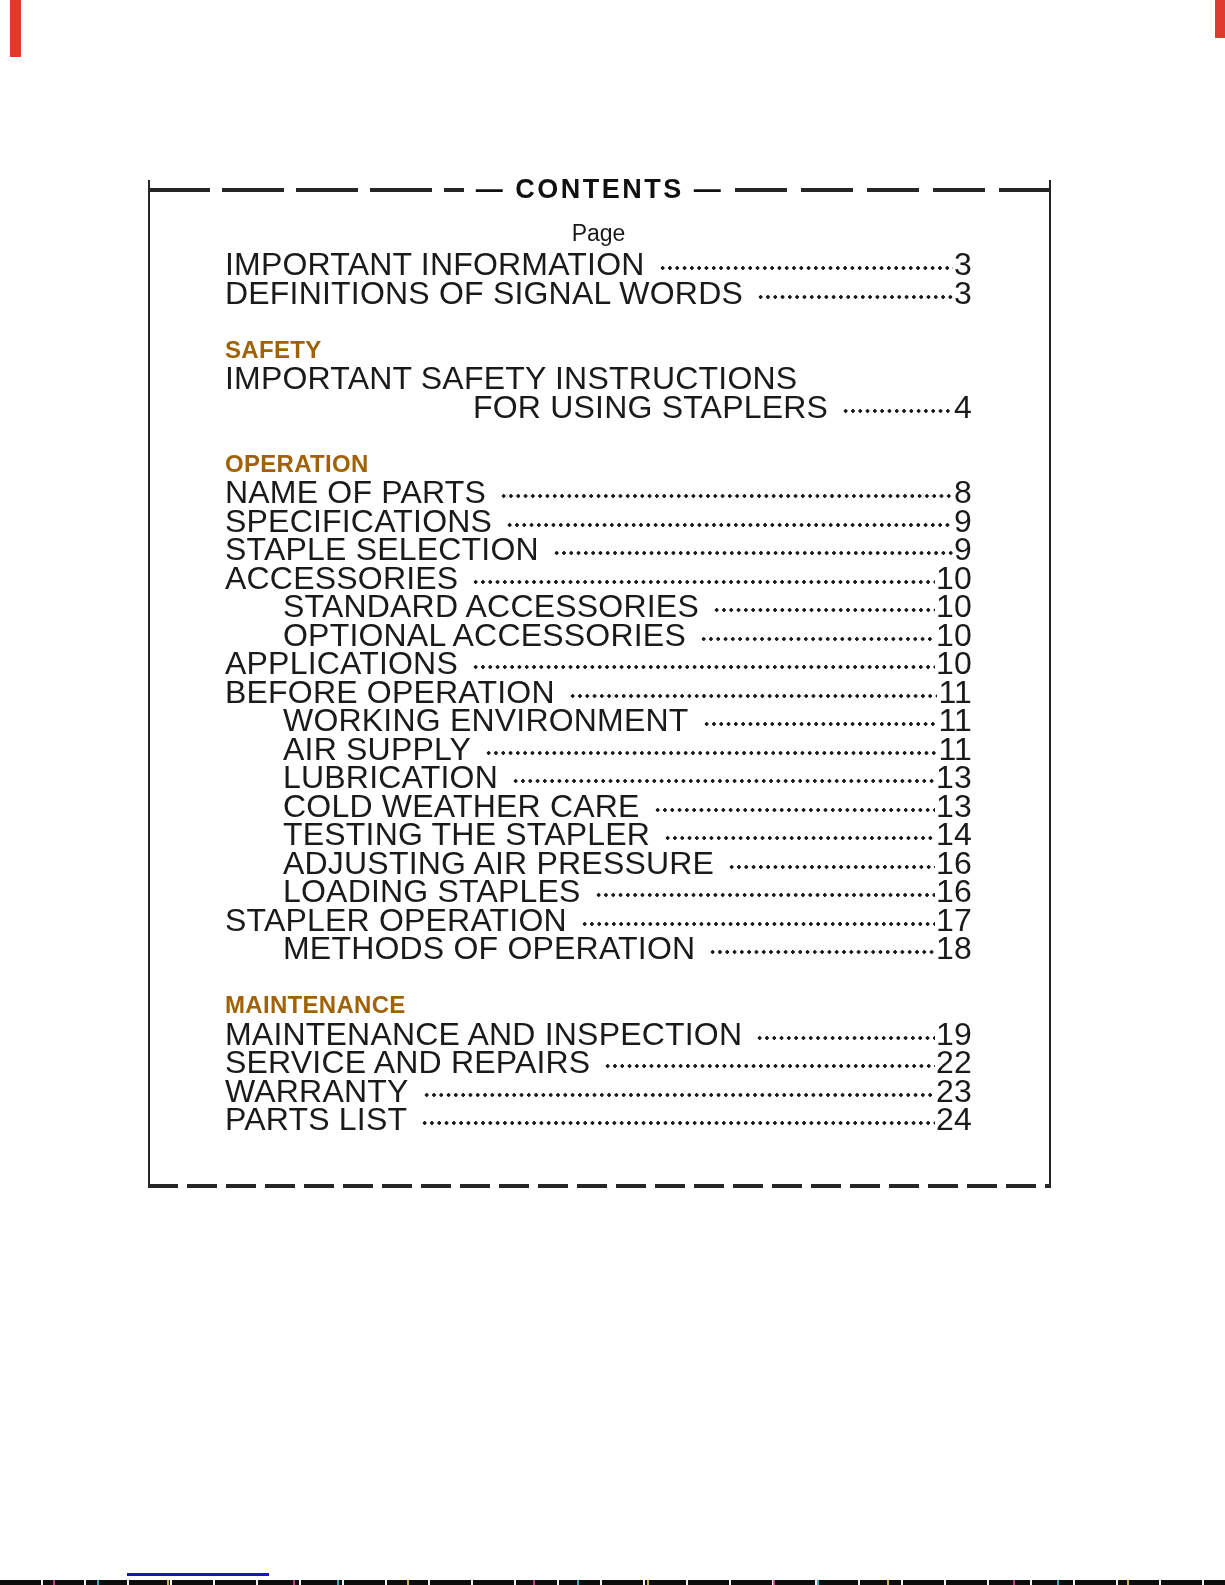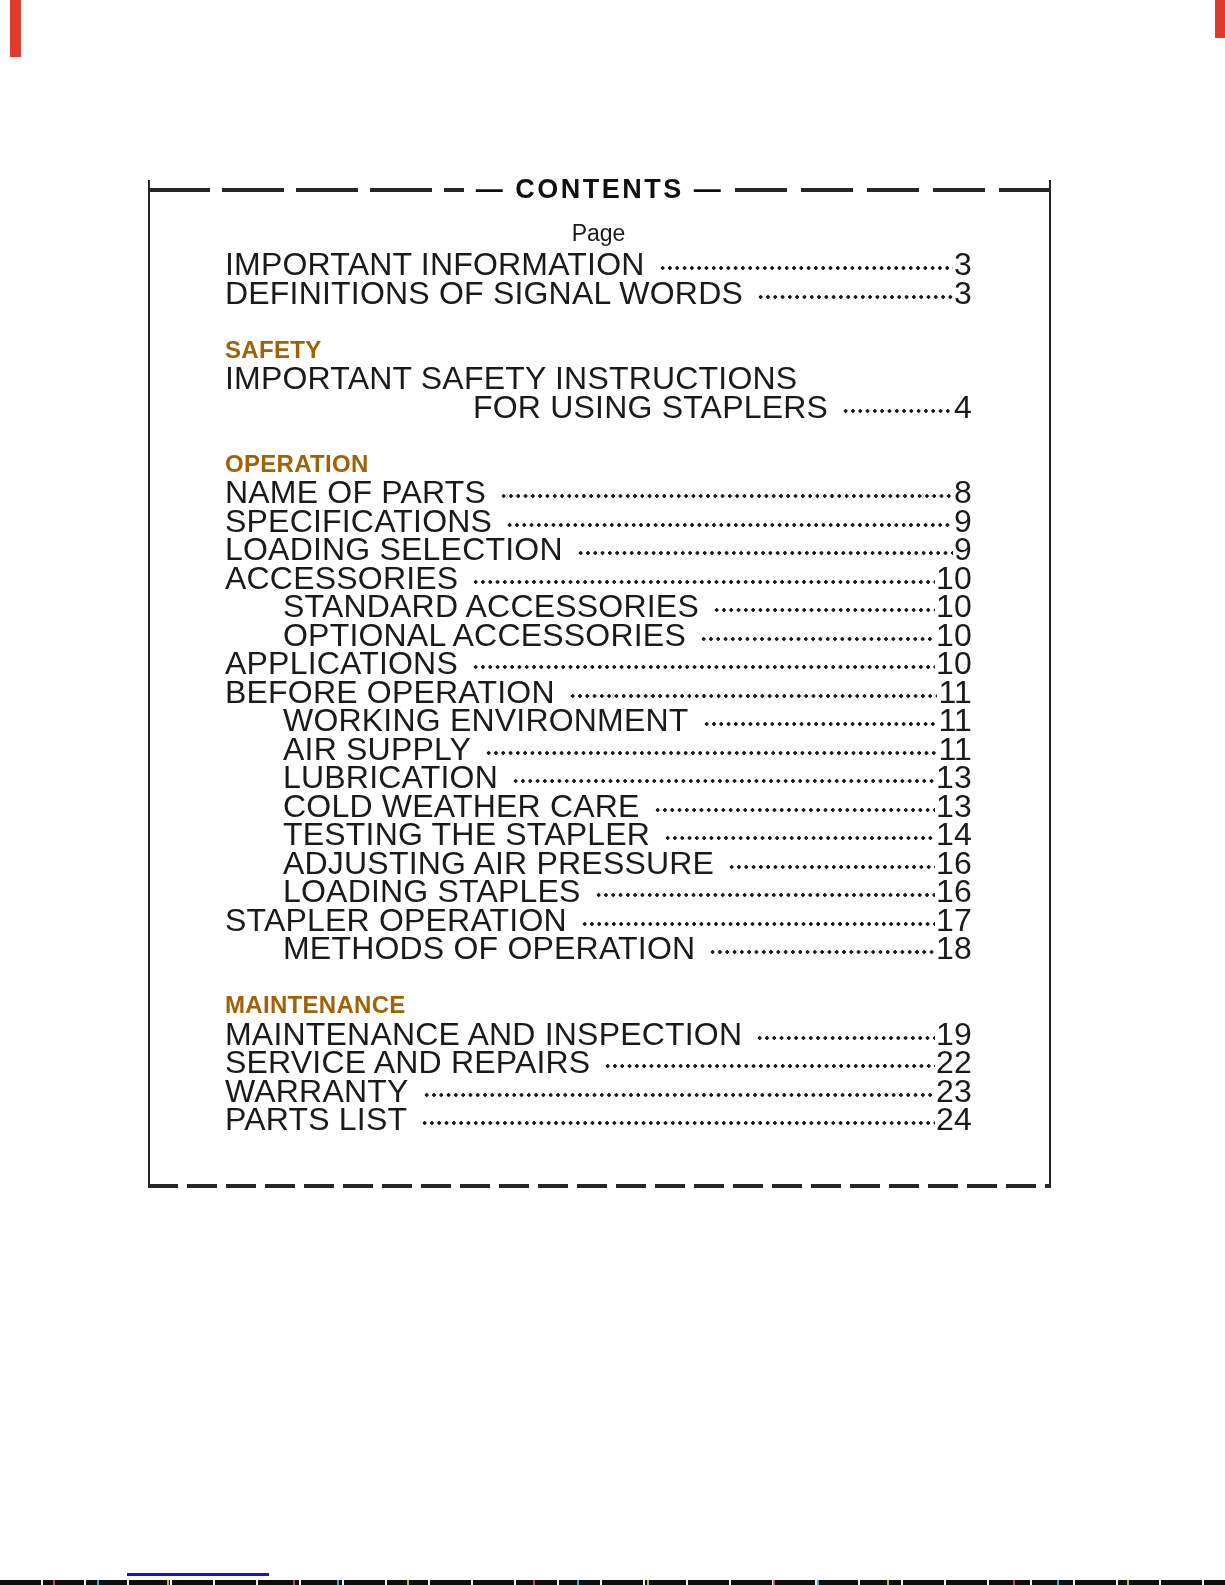--- a/index.html
+++ b/index.html
@@ -117,21 +117,21 @@
         <span class="lab">NAME OF PARTS</span>
         <span class="leader"></span>
         <span class="pg">8</span>
       </div>
       <div class="toc-row">
         <span class="lab">SPECIFICATIONS</span>
         <span class="leader"></span>
         <span class="pg">9</span>
       </div>
       <div class="toc-row">
-        <span class="lab">LOADING SELECTION</span>
+        <span class="lab">STAPLE SELECTION</span>
         <span class="leader"></span>
         <span class="pg">9</span>
       </div>
       <div class="toc-row">
         <span class="lab">ACCESSORIES</span>
         <span class="leader"></span>
         <span class="pg">10</span>
       </div>
       <div class="toc-row ind1">
         <span class="lab">STANDARD ACCESSORIES</span>

